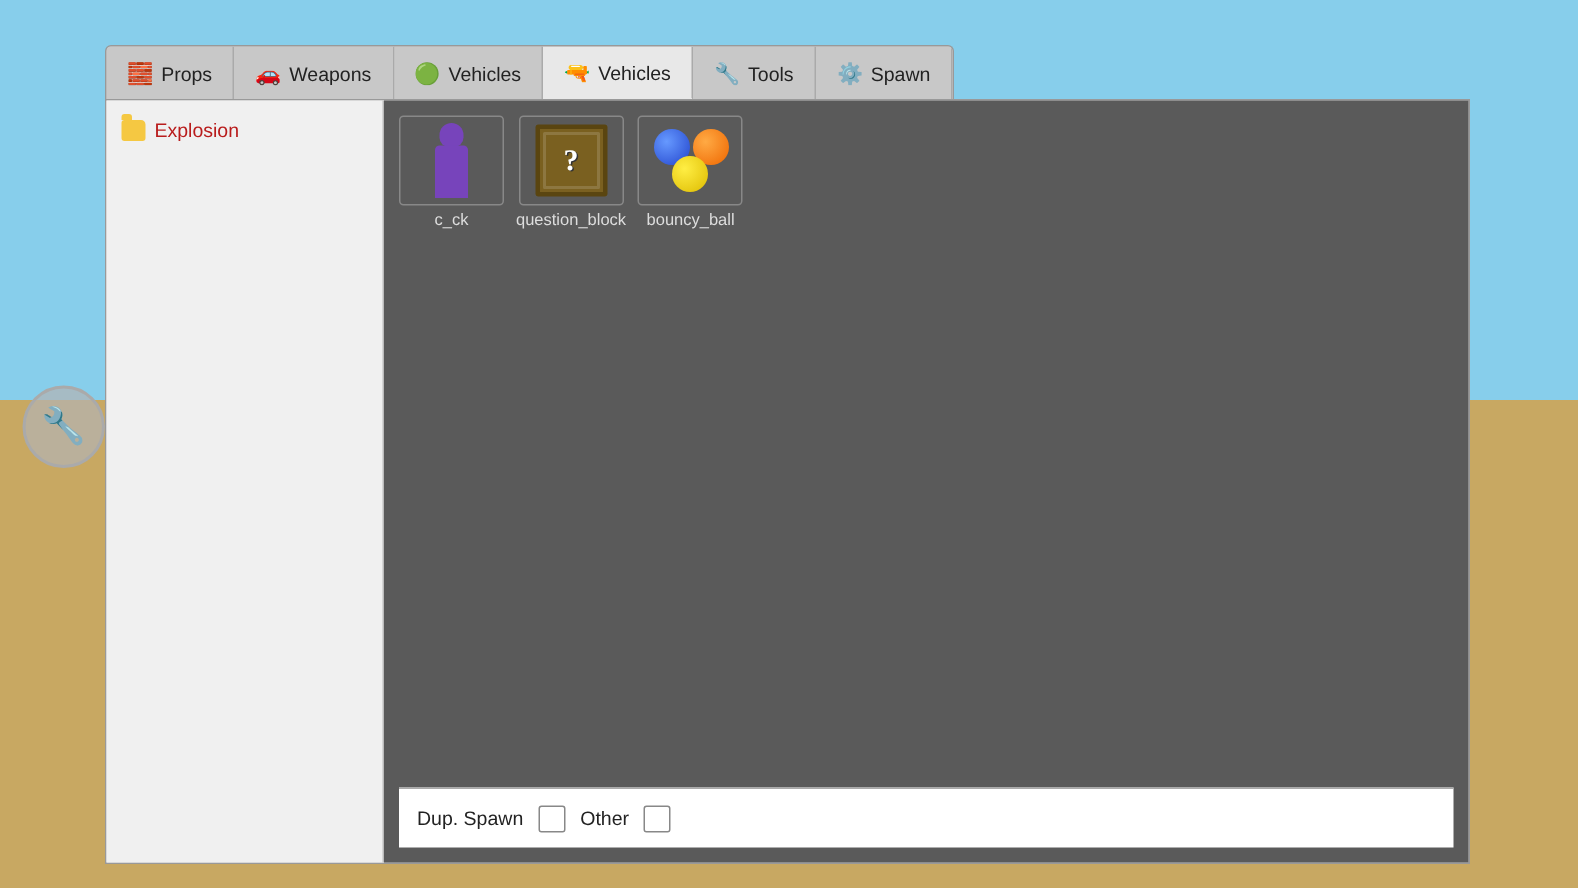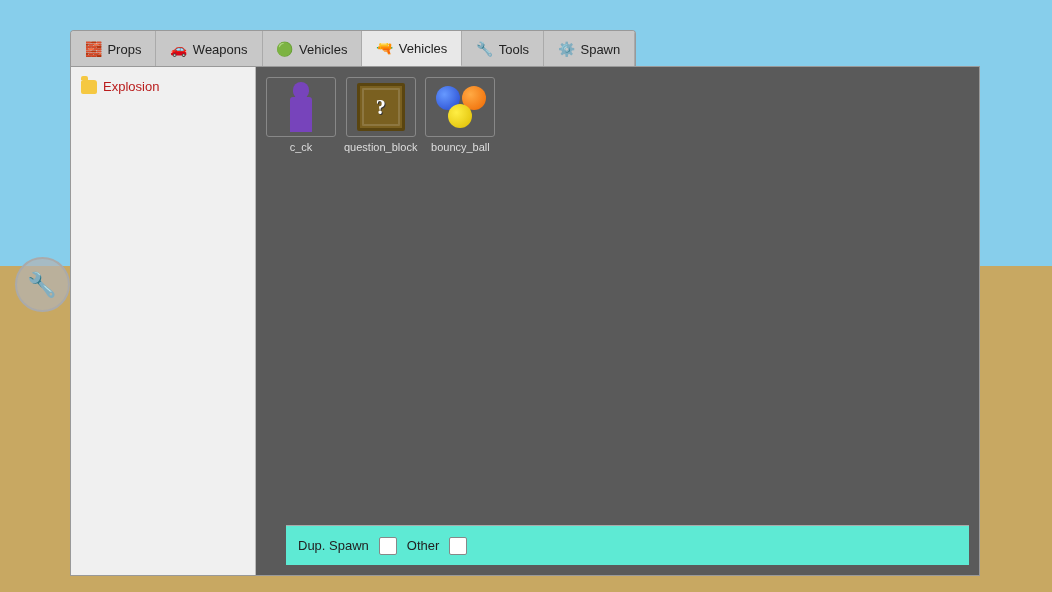--- a/index.html
+++ b/index.html
@@ -281,24 +281,23 @@
       background: radial-gradient(circle at 35% 35%, #ffee44, #ddbb00);
       border-radius: 50%;
     }
 
     
     .bottom-bar {
       display: flex;
       align-items: center;
       gap: 10px;
       padding: 6px 12px;
-      background: #5eead4;
+      background: #ffffff;
       border-top: 1px solid #aaa;
       height: 40px;
-      margin-left: 20px;
     }
 
     .bottom-bar-label {
       font-size: 13px;
       color: #222;
     }
 
     .checkbox {
       width: 18px;
       height: 18px;

